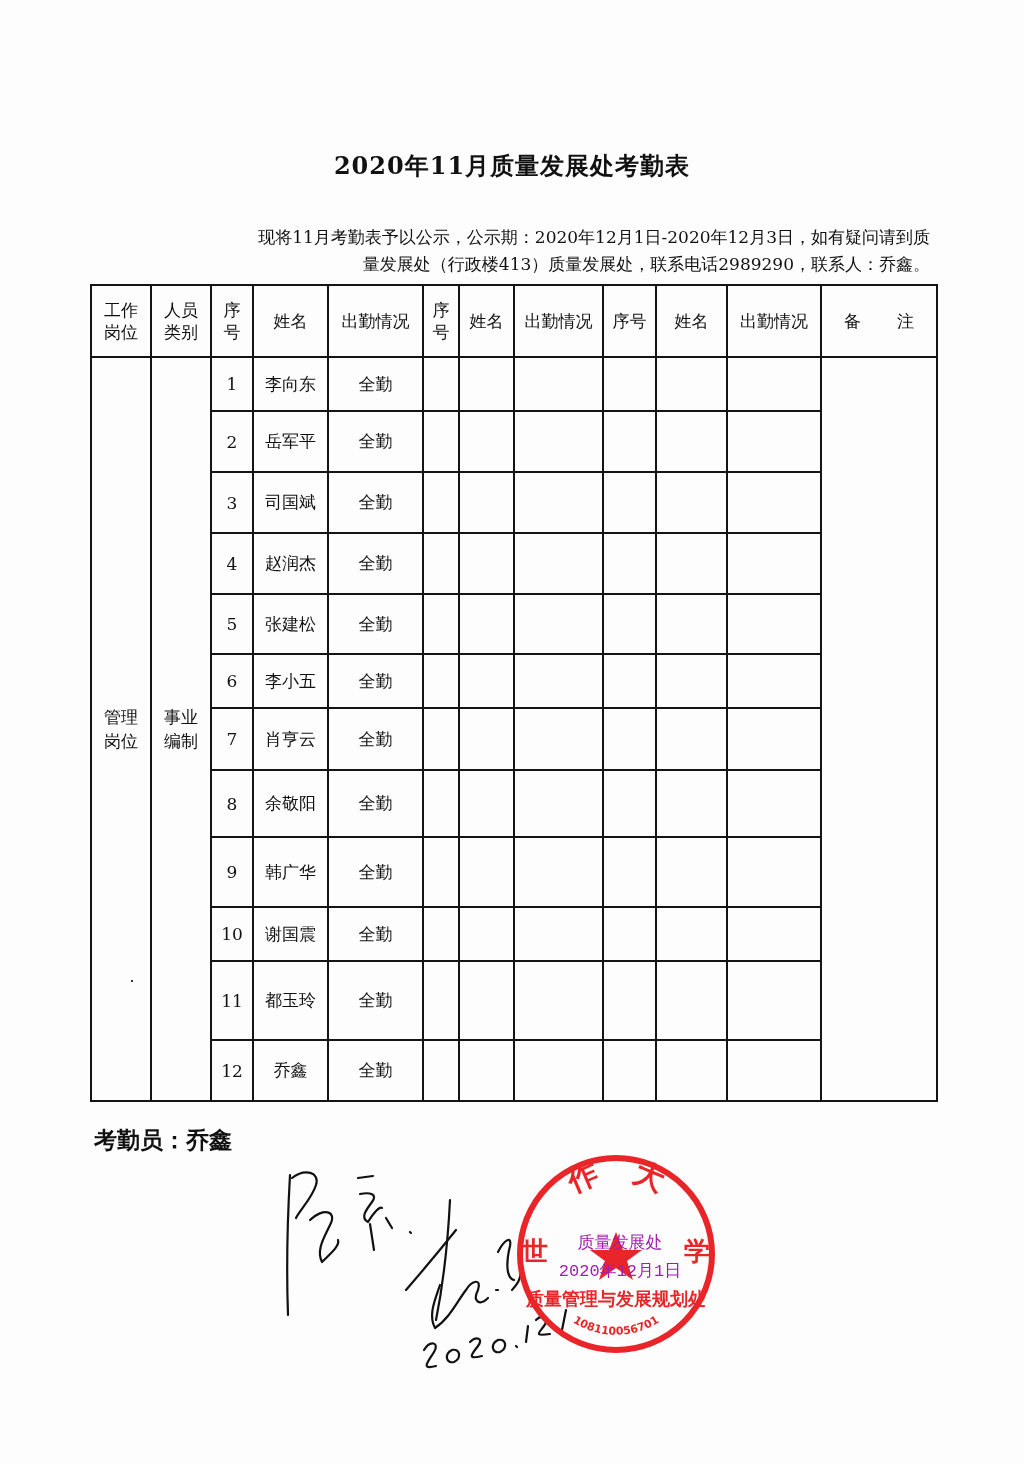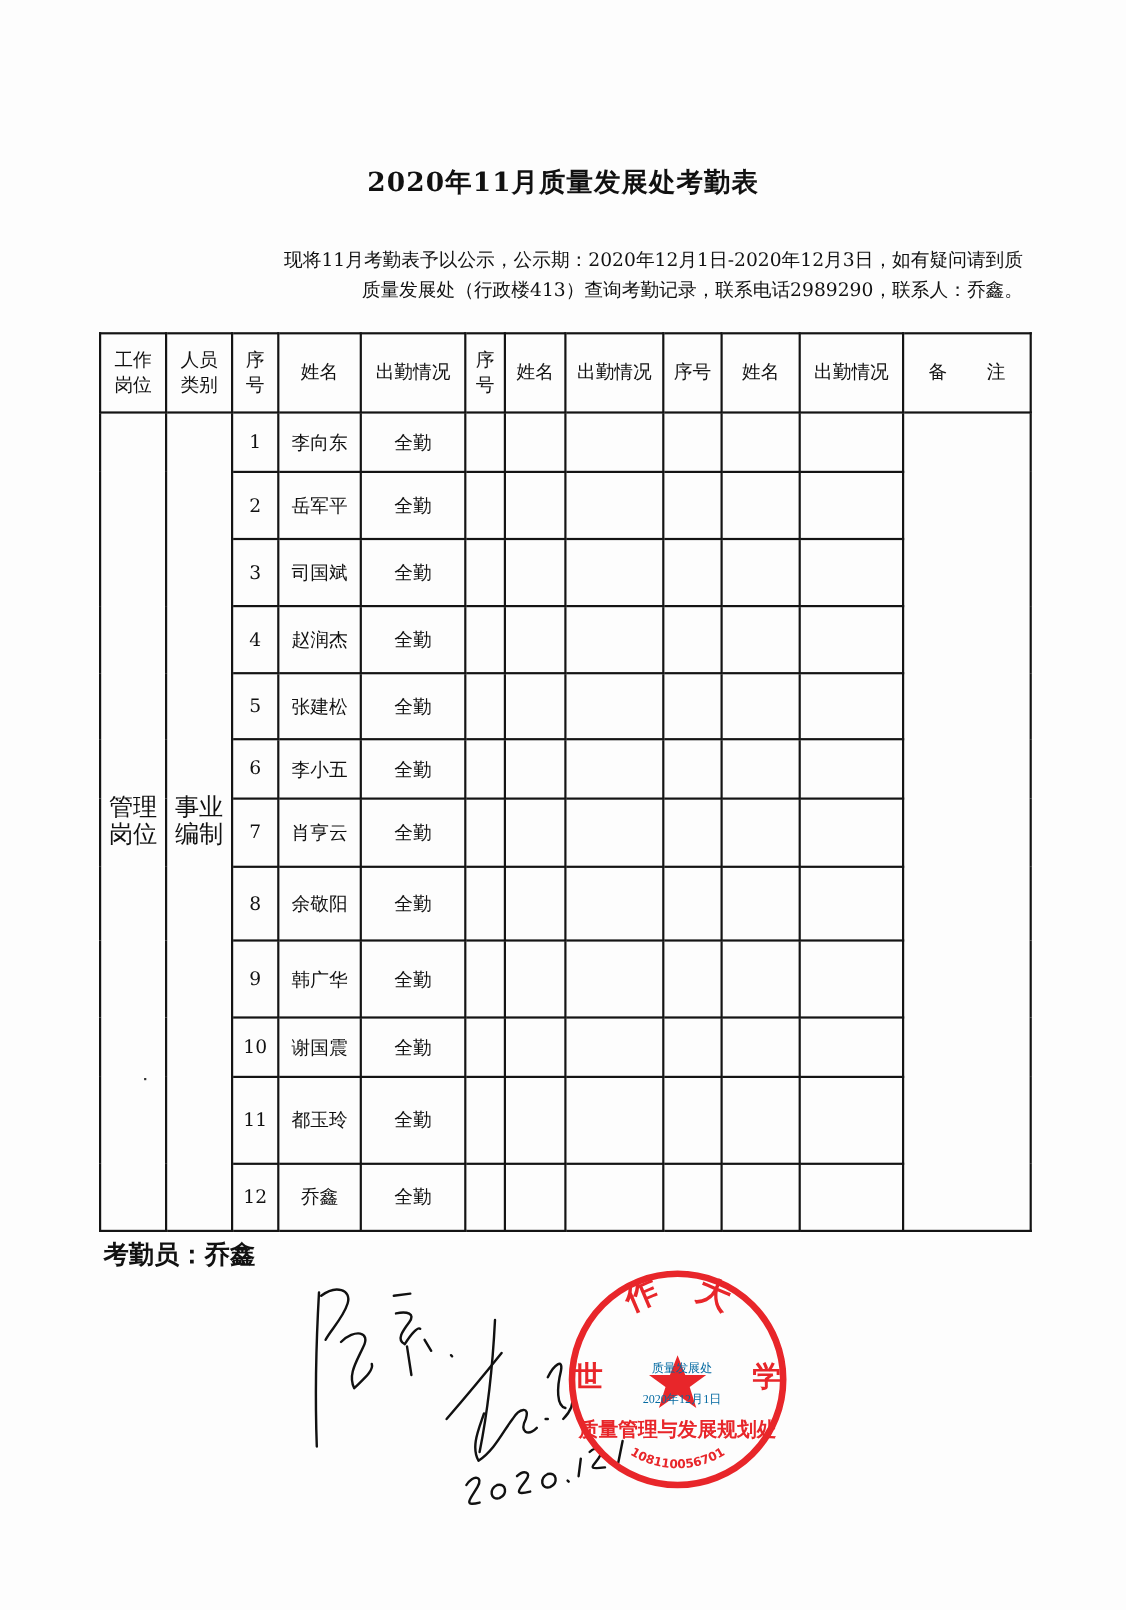--- a/index.html
+++ b/index.html
@@ -39,21 +39,21 @@
       width: 830px;
       font-size: 17px;
       line-height: 27px;
       text-align: right;
     }
     .notice .indent { display: inline-block; width: 40px; }
 
     table.att {
       position: absolute;
       left: 90px;
-      top: 302px;
+      top: 284px;
       border-collapse: collapse;
       table-layout: fixed;
       width: 846px;
       font-size: 17px;
     }
     table.att td, table.att th {
       border: 2px solid #141414;
       text-align: center;
       vertical-align: middle;
       padding: 0;
@@ -65,21 +65,21 @@
       font-size: 17px;
     }
     .remark-head {
       display: flex;
       justify-content: space-between;
       padding: 0 22px !important;
     }
     .remark-head span { display: inline-block; }
     .vert-label {
       line-height: 24px;
-      font-size: 22px;
+      font-size: 17px;
     }
     .dot {
       position: absolute;
       left: 131px;
       top: 980px;
       width: 2px;
       height: 2px;
       background: #333;
     }
     .attendant {
@@ -102,36 +102,36 @@
       top: 1150px;
       width: 208px;
       height: 208px;
     }
     .stamp-date {
       position: absolute;
       left: 520px;
       top: 1230px;
       width: 200px;
       text-align: center;
-      font-size: 11px;
+      font-size: 17px;
       line-height: 28px;
-      color: #0369a1;
-      font-family: Liberation Serif, serif;
+      color: #a21caf;
+      font-family: Liberation Mono, monospace;
     }
   </style>
 </head>
 <body>
 
 <div class="page">
 
   <div class="title">2020年11月质量发展处考勤表</div>
 
   <div class="notice">
     <div><span class="indent"></span><span>现将11月考勤表予以公示，公示期：2020年12月1日-2020年12月3日，如有疑问请到质</span></div>
-    <div>质量发展处（行政楼413）查询考勤记录，联系电话2989290，联系人：乔鑫。</div>
+    <div>量发展处（行政楼413）质量发展处，联系电话2989290，联系人：乔鑫。</div>
   </div>
 
   <table class="att">
     <colgroup>
       <col style="width:60px">
       <col style="width:60px">
       <col style="width:42px">
       <col style="width:75px">
       <col style="width:95px">
       <col style="width:36px">

